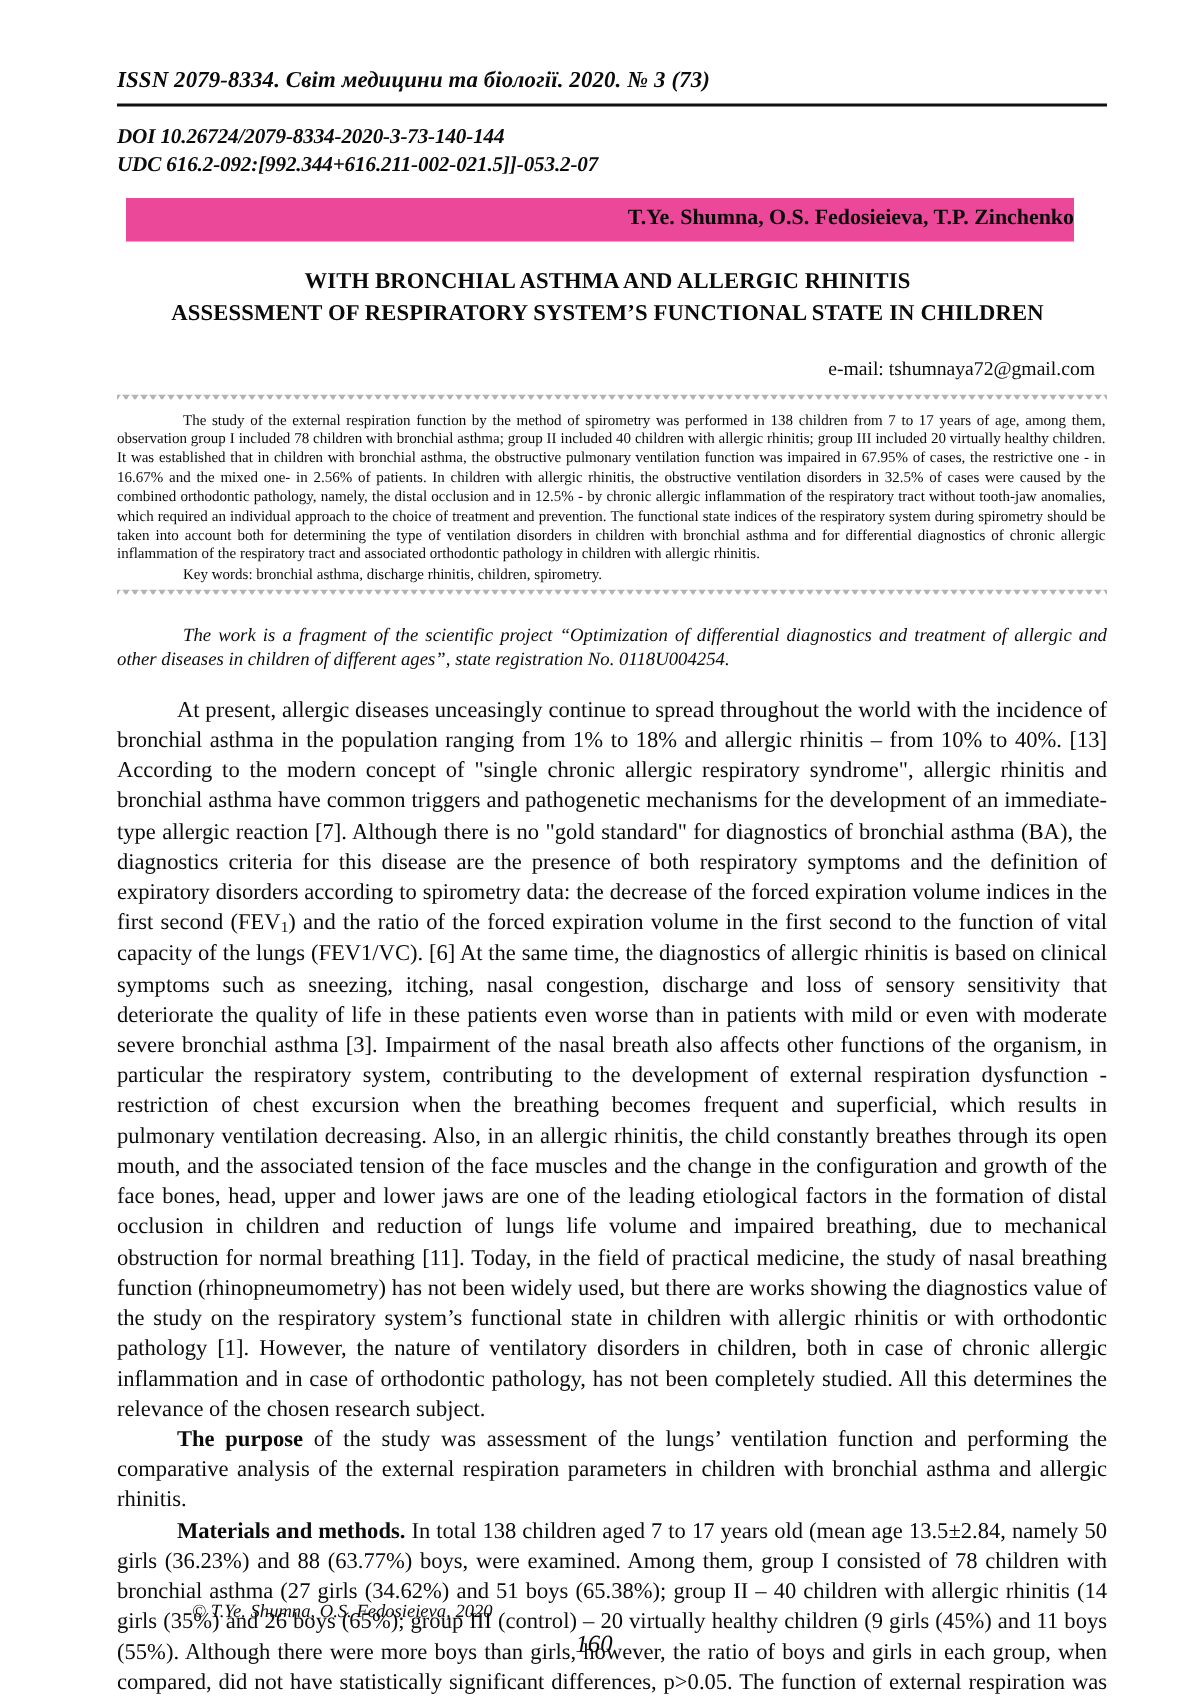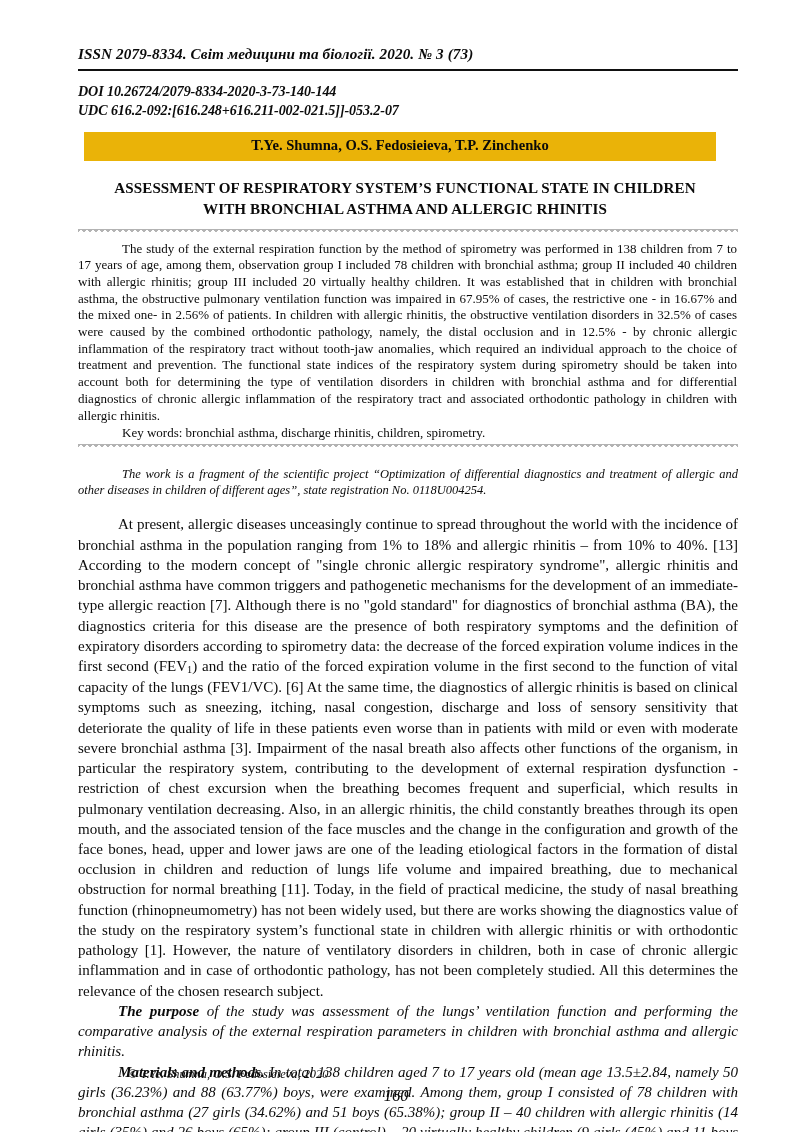--- a/index.html
+++ b/index.html
@@ -43,22 +43,22 @@
     font-weight: 700;
     font-size: 14.1px;
     line-height: 1.32;
     letter-spacing: -0.1px;
     font-style: italic;
   }
 
   
   .author-band {
     margin: 13px 0 0 0;
-    background: #eab308;
-    text-align: center;
+    background: #ec4899;
+    text-align: right;
     padding: 4px 0 5px 0;
     margin-left: 6px;
     margin-right: 22px;
   }
   .author-band .line {
     font-weight: 700;
     font-size: 14.6px;
     line-height: 1.35;
     color: #0a0a0a;
   }
@@ -90,21 +90,21 @@
       linear-gradient(225deg, #9a9a9a 25%, transparent 25%);
     background-size: 6px 7px;
     background-repeat: repeat-x;
     background-position: 0 0;
     opacity: 0.75;
   }
   .zigzag.top { margin-top: 9px; }
   .zigzag.bottom { margin-top: 2px; }
 
   .abstract {
-    font-size: 13px;
+    font-size: 10px;
     line-height: 1.285;
     text-align: justify;
     margin: 5px 0 0 0;
     padding: 0 1px 0 0;
   }
   .abstract p { margin: 0; }
   .abstract .indent { text-indent: 44px; }
   .keywords { text-indent: 44px; margin-top: 1px !important; }
 
   
@@ -121,21 +121,21 @@
   .body-text {
     font-size: 15.05px;
     line-height: 1.345;
     text-align: justify;
     margin: 16px 0 0 0;
   }
   .body-text p {
     margin: 0;
     text-indent: 40px;
   }
-  .body-text p + p { margin-top: 0px; font-style: italic; }
+  .body-text p + p { margin-top: 0px; }
   .body-text b { font-weight: 700; }
   sub {
     font-size: 0.68em;
     vertical-align: -0.22em;
   }
 
   
   .footer {
     position: absolute;
     left: 0;
@@ -157,32 +157,33 @@
 </head>
 <body>
 
 <div class="page">
 
   <div class="running-head">ISSN 2079-8334. Світ медицини та біології. 2020. № 3 (73)</div>
   <hr class="rule-thick">
 
   <div class="ids">
     <div>DOI 10.26724/2079-8334-2020-3-73-140-144</div>
-    <div>UDC 616.2-092:[616.248+616.211-002-021.5]]-053.2-07</div>
+    <div>UDC 616.2-092:[992.344+616.211-002-021.5]]-053.2-07</div>
   </div>
 
   <div class="author-band">
     <div class="line">T.Ye. Shumna, O.S. Fedosieieva, T.P. Zinchenko</div>
   </div>
 
   <div class="title">
+    <div>WITH BRONCHIAL ASTHMA AND ALLERGIC RHINITIS</div>
     <div>ASSESSMENT OF RESPIRATORY SYSTEM’S FUNCTIONAL STATE IN CHILDREN</div>
-    <div>WITH BRONCHIAL ASTHMA AND ALLERGIC RHINITIS</div>
-  </div>
-
+  </div>
+
+  <div class="email">e-mail: tshumnaya72@gmail.com</div>
 
   <div class="zigzag top"></div>
 
   <div class="abstract">
     <p class="indent">The study of the external respiration function by the method of spirometry was performed in 138 children from 7 to 17 years of age, among them, observation group I included 78 children with bronchial asthma; group II included 40 children with allergic rhinitis; group III included 20 virtually healthy children. It was established that in children with bronchial asthma, the obstructive pulmonary ventilation function was impaired in 67.95% of cases, the restrictive one - in 16.67% and  the mixed one- in 2.56% of patients. In children with allergic rhinitis, the obstructive ventilation disorders in 32.5% of cases were caused by the combined orthodontic pathology, namely, the distal occlusion and in 12.5% - by chronic allergic inflammation of the respiratory tract without tooth-jaw anomalies, which required an individual approach to the choice of treatment and prevention. The functional state indices of the respiratory system during spirometry should be taken into account both for determining the type of ventilation disorders in children with bronchial asthma and for differential diagnostics of chronic allergic inflammation of the respiratory tract and associated orthodontic pathology in children with allergic rhinitis.</p>
     <p class="keywords">Key words: bronchial asthma, discharge rhinitis, children, spirometry.</p>
   </div>
 
   <div class="zigzag bottom"></div>
 

